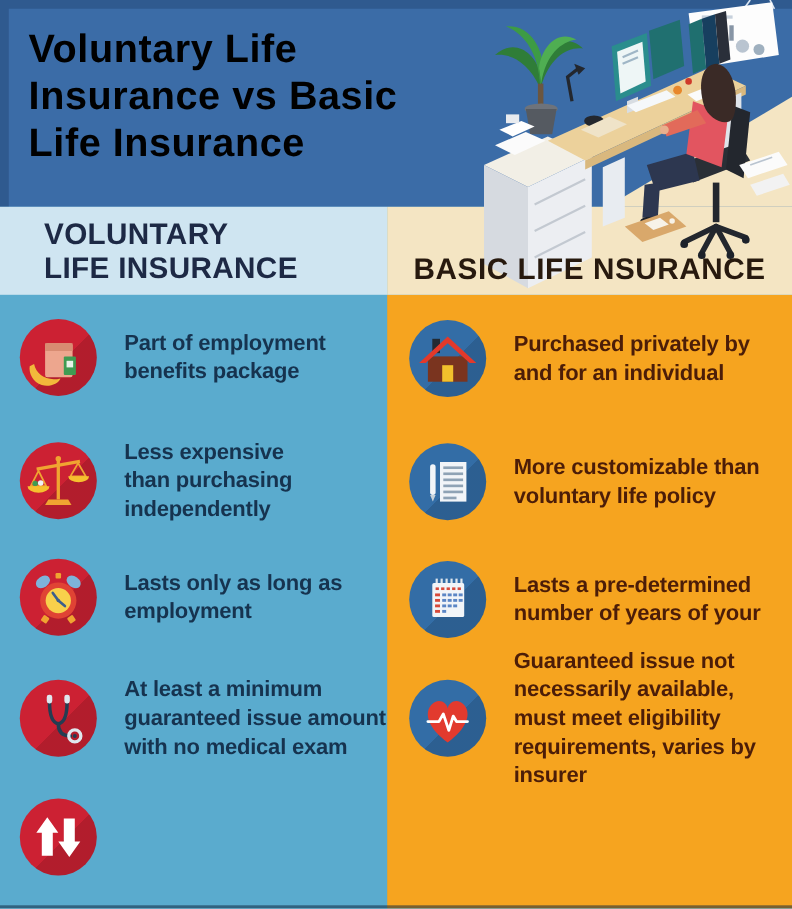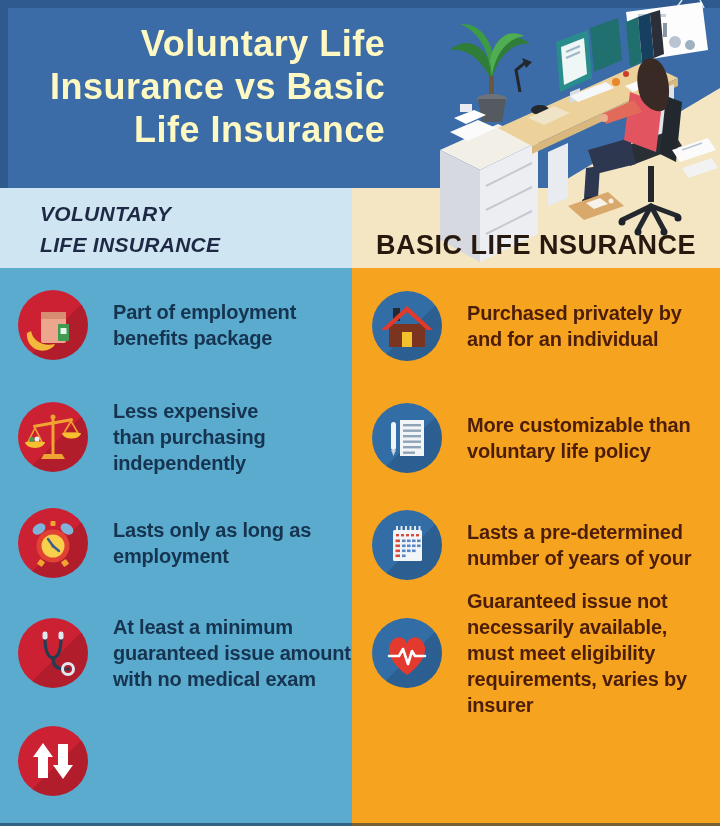--- a/index.html
+++ b/index.html
@@ -6,31 +6,31 @@
   .stage{
     position:relative;width:720px;height:826px;overflow:hidden;
     font-family:"Liberation Sans",sans-serif;background:#5aabce;
   }
   
   .banner{position:absolute;left:0;top:0;width:720px;height:188px;background:#3b6ca7;}
   .banner::before{content:'';position:absolute;inset:0;
     border-top:8px solid rgba(18,42,84,.28);border-left:8px solid rgba(18,42,84,.28);
     pointer-events:none;}
   .title{
-    position:absolute;left:50px;top:22px;margin:0;z-index:3;
+    position:absolute;left:26px;top:22px;margin:0;z-index:3;
     font-size:36px;line-height:43px;font-weight:600;letter-spacing:.5px;
-    color:#fef9c3;white-space:pre-line;text-align:right;
+    color:#000000;white-space:pre-line;
   }
   .scene{position:absolute;right:0;top:0;z-index:2;pointer-events:none;}
   
   .hdr{position:absolute;top:188px;height:80px;z-index:1;}
   .hdr-left{left:0;width:352px;background:#cfe5f1;}
   .hdr-right{left:352px;width:368px;background:#f4e5c3;}
   .hdr-text{position:absolute;z-index:4;font-weight:800;color:#1d2945;white-space:pre-line;}
-  .hdr-text.left{left:40px;top:10px;font-size:21px;line-height:31px;letter-spacing:.3px;font-style:italic;}
+  .hdr-text.left{left:40px;top:10px;font-size:27px;line-height:31px;letter-spacing:.3px;}
   .hdr-text.right{left:0;right:0;bottom:6px;text-align:center;font-size:27px;
     letter-spacing:.5px;color:#27190e;}
   
   .col{position:absolute;top:268px;height:558px;}
   .col-left{left:0;width:352px;background:#5aabce;}
   .col-right{left:352px;width:368px;background:#f6a41f;}
   .row{position:absolute;display:flex;align-items:center;gap:25px;}
   .col-left .row{left:18px;}
   .col-right .row{left:20px;}
   

